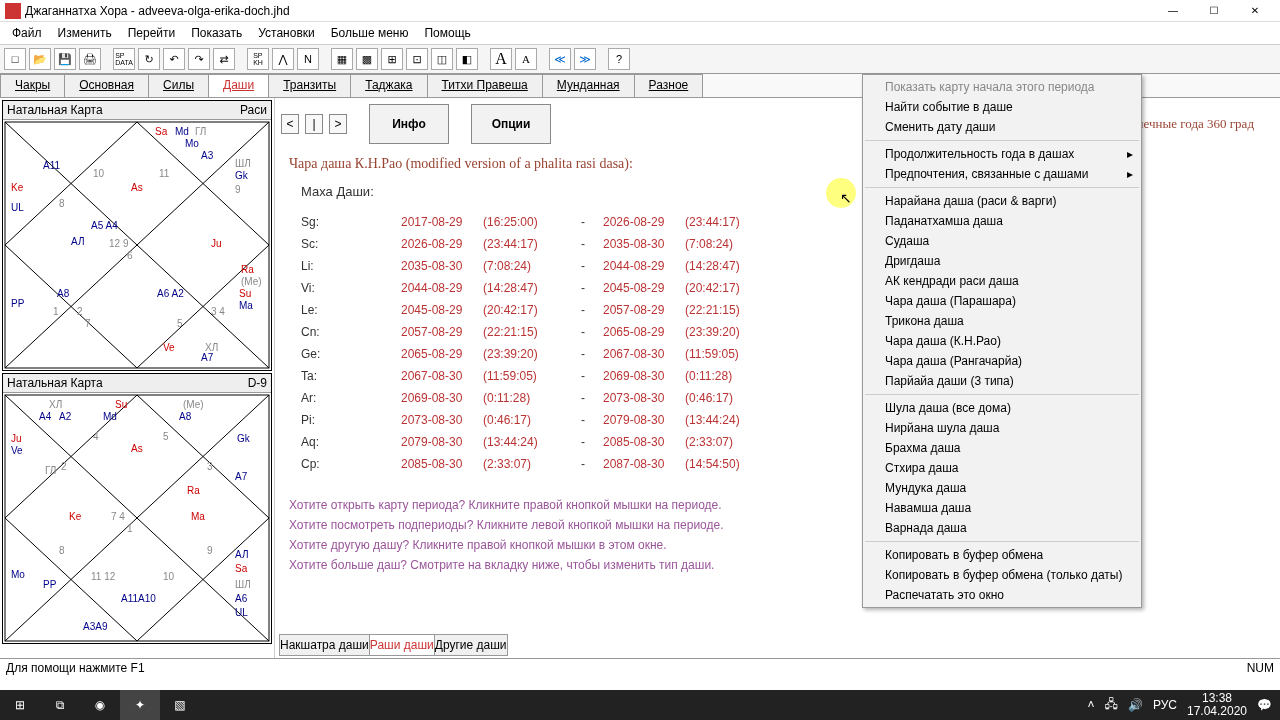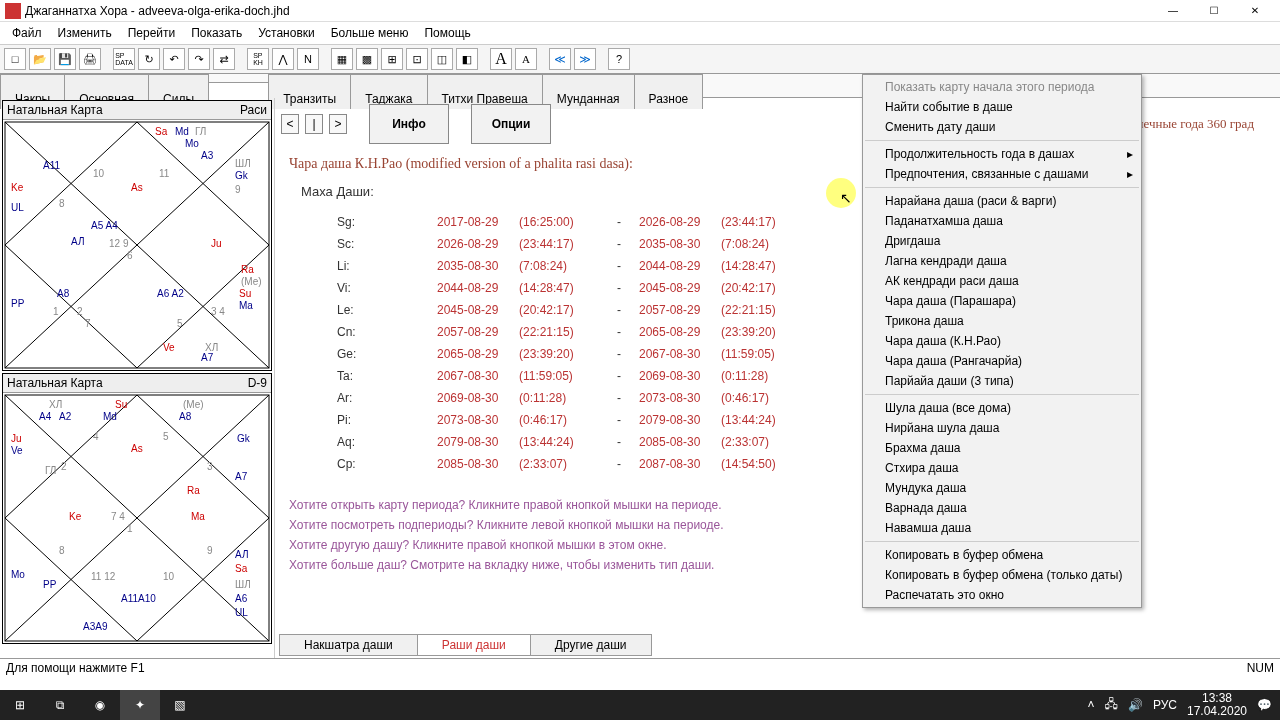--- a/index.html
+++ b/index.html
@@ -7,45 +7,45 @@
 .titlebar { height:22px; background:#fff; display:flex; align-items:center; padding:0 5px; border-bottom:1px solid #ddd; }
 .titlebar .icon { width:16px; height:16px; background:#c33; margin-right:4px; }
 .titlebar .title { flex:1; }
 .winbtns { display:flex; gap:1px; }
 .winbtn { width:40px; height:22px; display:flex; align-items:center; justify-content:center; font-size:10px; }
 .menubar { height:22px; display:flex; align-items:center; padding:0 4px; gap:0; }
 .menubar span { padding:2px 8px; cursor:default; }
 .toolbar { height:30px; border-top:1px solid #ccc; border-bottom:1px solid #999; display:flex; align-items:center; padding:2px 4px; gap:3px; background:#f5f5f5; }
 .tbtn { width:22px; height:22px; border:1px solid #aaa; background:#fff; display:flex; align-items:center; justify-content:center; font-size:11px; }
 .tabbar { height:24px; display:flex; border-bottom:1px solid #999; background:#f9f9f9; }
-.tab { padding:17px 14px; border:1px solid #999; border-bottom:none; margin-right:-1px; background:#f0f0f0; cursor:default; }
-.tab.active { background:#fff; color:#c33;margin-top:8px; }
+.tab { padding:3px 14px; border:1px solid #999; border-bottom:none; margin-right:-1px; background:#f0f0f0; cursor:default;text-decoration:underline; }
+.tab.active { background:#fff; color:#c33; }
 .mainarea { display:flex; height:560px; }
 .leftcol { width:275px; border-right:1px solid #ccc; padding:2px; }
 .chartbox { border:1px solid #000; margin-bottom:2px; }
 .charthdr { background:#eee; padding:2px 4px; display:flex; justify-content:space-between; font-size:11px; border-bottom:1px solid #999; }
 .chartbody { height:250px; background:#fff; position:relative; font-size:10px;}
 .rightcol { flex:1; padding:2px; position:relative; }
 .dashahdr { display:flex; align-items:center; gap:6px; padding:4px; }
 .navbtn { width:18px; height:20px; border:1px solid #888; background:#f8f8f8; display:flex; align-items:center; justify-content:center; }
 .bigbtn { width:80px; height:40px; border:1px solid #888; background:#f2f2f2; display:flex; align-items:center; justify-content:center; }
 .solartxt { color:#943; margin-left:auto; margin-right:20px; font-size:13px; font-family:Georgia,serif;}
 .dashatitle { color:#943; font-size:14px; font-family:Georgia,serif; padding:8px 12px; }
 .mahalbl { color:#333; font-size:13px; padding:4px 24px 12px; }
 .dtable { padding:0 24px; font-family:Georgia,serif; font-size:14px; }
-.drow { display:flex; gap:0; line-height:22px; height:22px;margin-left:36px; }
+.drow { display:flex; gap:0; line-height:22px; height:22px; }
 .drow .sign { width:100px; color:#333; }
 .drow .d1 { width:82px; color:#b33; }
 .drow .t1 { width:80px; color:#b33; }
 .drow .dash { width:40px; color:#333; text-align:center;}
 .drow .d2 { width:82px; color:#b33; }
 .drow .t2 { width:80px; color:#b33; }
 .hints { padding:20px 12px 4px; color:#959; font-size:13px; font-family:Georgia,serif; line-height:20px;}
 .subtabs { position:absolute; bottom:2px; left:4px; display:flex; }
-.subtab { padding:3px 24px; border:1px solid #999; background:#f0f0f0; margin-right:-1px; }
+.subtab { padding:3px 0; border:1px solid #999; background:#f0f0f0; margin-right:-1px; }
 .subtab.active { background:#fff; color:#c33; }
 .ctxmenu { position:absolute; top:74px; right:138px; width:280px; background:#f2f2f2; border:1px solid #999; box-shadow:2px 2px 4px rgba(0,0,0,.3); padding:2px 0; z-index:100; }
 .ctxitem { padding:3px 12px 3px 22px; font-size:12px; cursor:default; position:relative; }
 .ctxitem.dis { color:#888; }
 .ctxsep { height:1px; background:#ccc; margin:3px 2px; }
 .ctxarrow { position:absolute; right:8px; }
 .cursor-hl { position:absolute; width:30px; height:30px; background:rgba(255,255,0,.5); border-radius:50%; top:178px; left:826px; z-index:200; pointer-events:none;}
 .arrow-cursor { position:absolute; top:190px; left:840px; z-index:201; font-size:14px; pointer-events:none;}
 .statusbar { height:20px; border-top:1px solid #999; padding:2px 6px; font-size:11px; display:flex; }
 .statusbar .r { margin-left:auto; display:flex; gap:20px; }
@@ -370,36 +370,36 @@
 <div class="ctxmenu" id="ctxmenu">
     <div class="ctxitem dis">Показать карту начала этого периода</div>
     <div class="ctxitem">Найти событие в даше</div>
     <div class="ctxitem">Сменить дату даши</div>
     <div class="ctxsep"></div>
     <div class="ctxitem">Продолжительность года в дашах<span class="ctxarrow">▸</span></div>
     <div class="ctxitem">Предпочтения, связанные с дашами<span class="ctxarrow">▸</span></div>
     <div class="ctxsep"></div>
     <div class="ctxitem">Нарайана даша (раси &amp; варги)</div>
     <div class="ctxitem">Паданатхамша даша</div>
+    <div class="ctxitem">Судаша</div>
     <div class="ctxitem">Дригдаша</div>
-    <div class="ctxitem">Лагна кендради даша</div>
     <div class="ctxitem">АК кендради раси даша</div>
     <div class="ctxitem">Чара даша (Парашара)</div>
     <div class="ctxitem">Трикона даша</div>
     <div class="ctxitem">Чара даша (К.Н.Рао)</div>
     <div class="ctxitem">Чара даша (Рангачарйа)</div>
     <div class="ctxitem">Парйайа даши (3 типа)</div>
     <div class="ctxsep"></div>
     <div class="ctxitem">Шула даша (все дома)</div>
     <div class="ctxitem">Нирйана шула даша</div>
     <div class="ctxitem">Брахма даша</div>
     <div class="ctxitem">Стхира даша</div>
     <div class="ctxitem">Мундука даша</div>
+    <div class="ctxitem">Навамша даша</div>
     <div class="ctxitem">Варнада даша</div>
-    <div class="ctxitem">Навамша даша</div>
     <div class="ctxsep"></div>
     <div class="ctxitem">Копировать в буфер обмена</div>
     <div class="ctxitem">Копировать в буфер обмена (только даты)</div>
     <div class="ctxitem">Распечатать это окно</div>
   </div>
 <div class="cursor-hl"></div>
 <div class="arrow-cursor">↖</div>
 
 <div class="taskbar">
   <div class="start">⊞</div>

